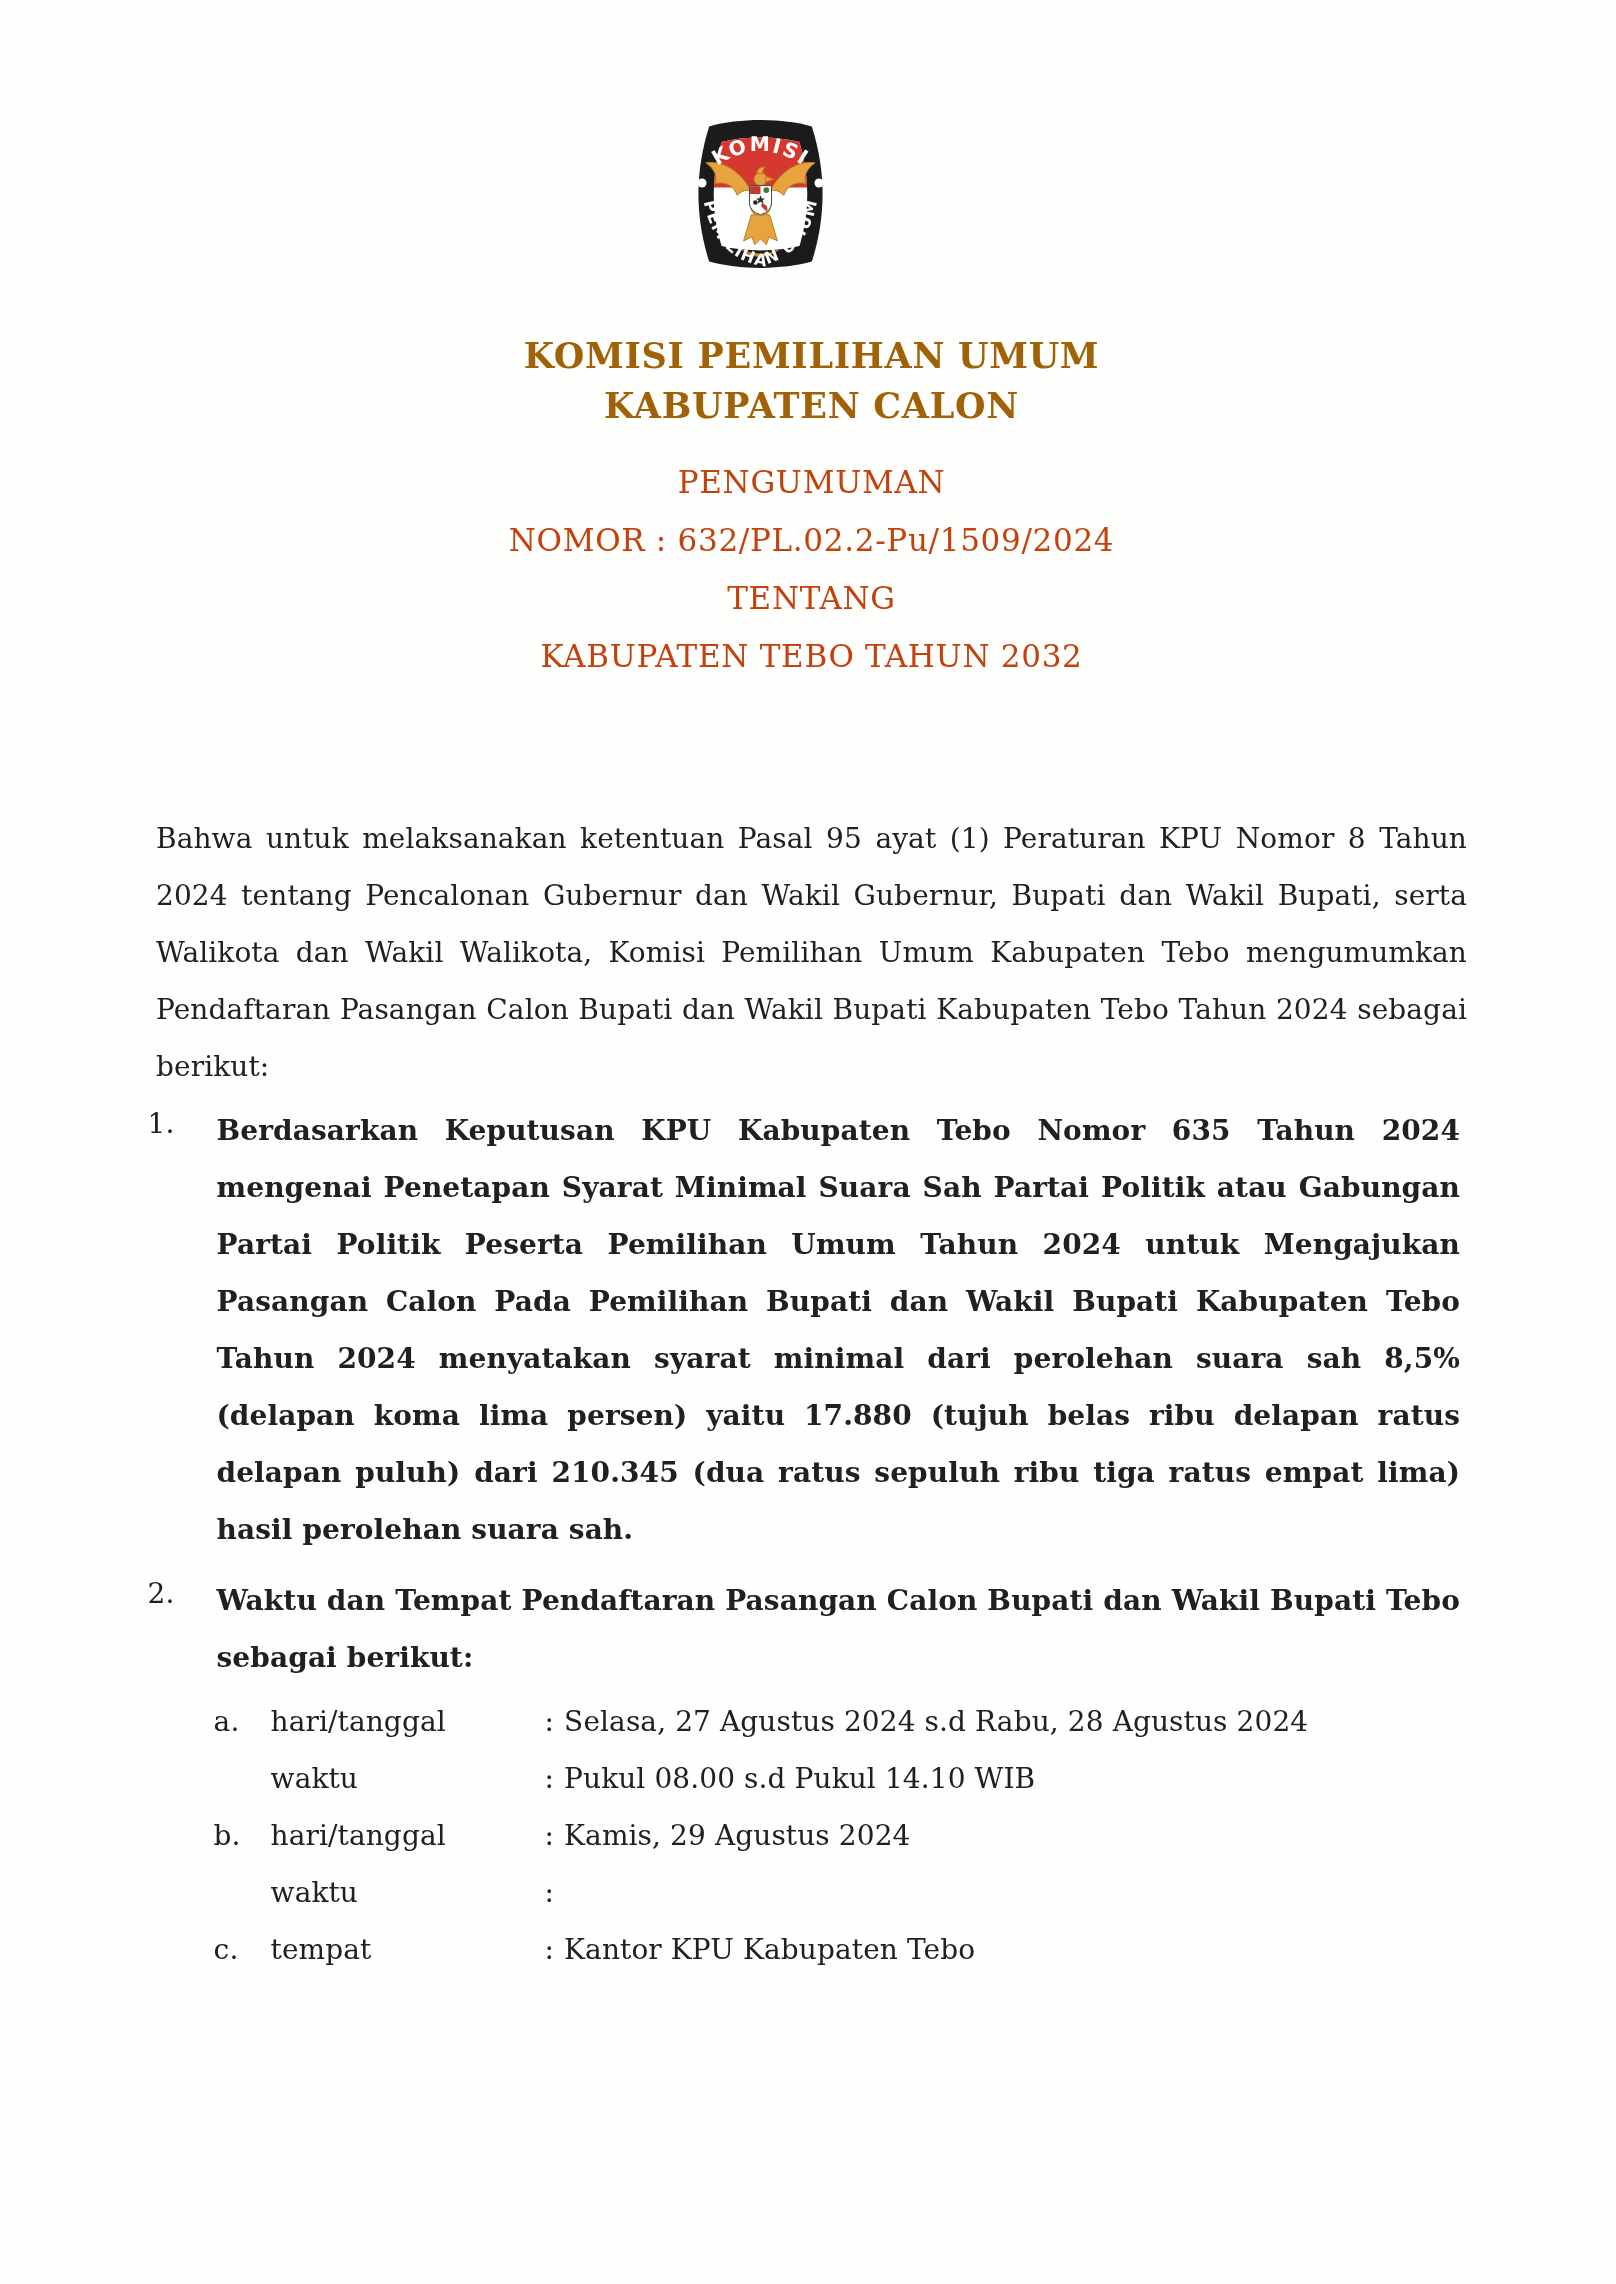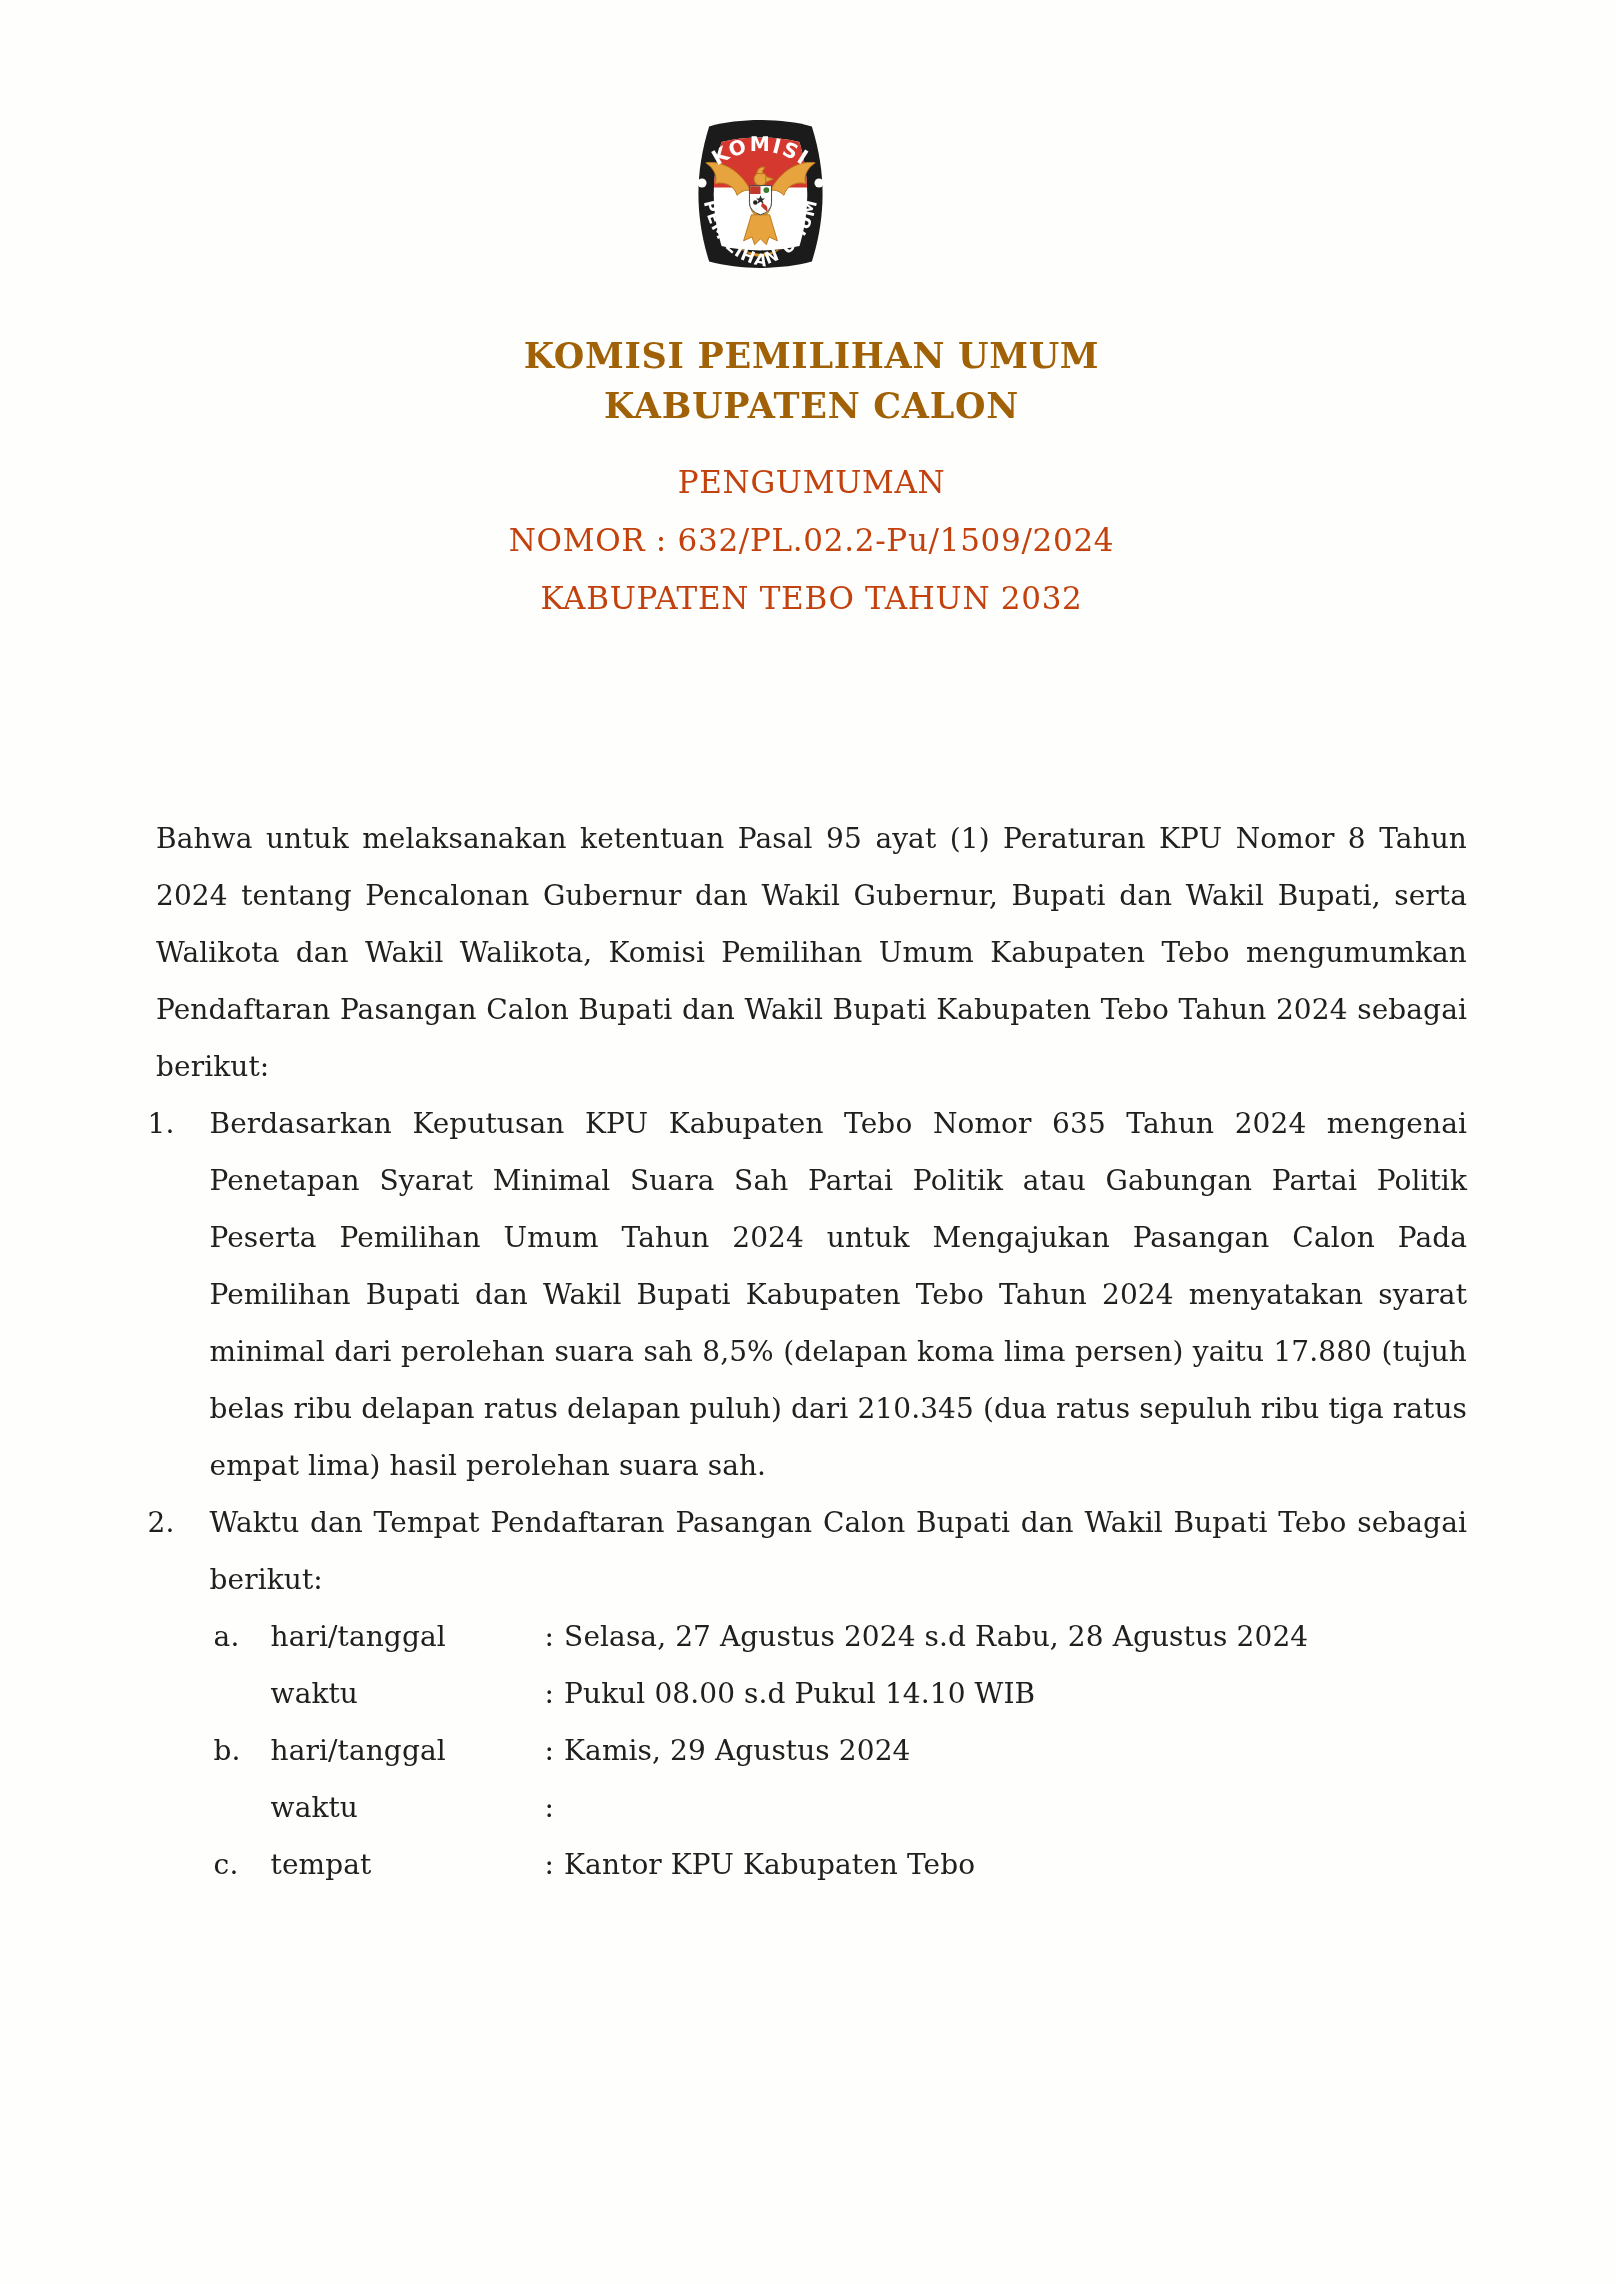--- a/index.html
+++ b/index.html
@@ -28,21 +28,21 @@
   .header-meta div{white-space:nowrap;}
   
   .body-flow{
     position:absolute;left:156px;top:810px;width:1311px;
     font-size:28px;line-height:57px;color:#202020;
     letter-spacing:0.1px;
   }
   .intro{margin:0;text-align:justify;}
   .list-item{display:flex;margin:0;}
   .list-item .num{flex:0 0 62px;margin-left:-8.5px;}
-  .list-item .item-text{flex:1;text-align:justify;margin:0;}
+  .list-item .item-text{flex:1;text-align:justify;margin:7px;font-weight:bold;}
   .schedule{margin-left:53px;}
   .srow{display:grid;grid-template-columns:57px 274px 19.5px 1fr;padding-left:4.6px;}
   .srow span{display:block;white-space:nowrap;}
 </style>
 </head>
 <body>
 
 <div class="page">
 
   <svg class="logo" viewBox="0 0 220 240" aria-hidden="true">
@@ -92,20 +92,21 @@
   </svg>
 
   <div class="org-title">
     <div>KOMISI PEMILIHAN UMUM</div>
     <div>KABUPATEN CALON</div>
   </div>
 
   <div class="header-meta">
     <div>PENGUMUMAN</div>
     <div>NOMOR : 632/PL.02.2-Pu/1509/2024</div>
+    <div>TENTANG</div>
     <div>KABUPATEN TEBO TAHUN 2032</div>
   </div>
 
   <div class="body-flow">
 
     <p class="intro">Bahwa untuk melaksanakan ketentuan Pasal 95 ayat (1) Peraturan KPU Nomor 8 Tahun 2024 tentang Pencalonan Gubernur dan Wakil Gubernur, Bupati dan Wakil Bupati, serta Walikota dan Wakil Walikota, Komisi Pemilihan Umum Kabupaten Tebo mengumumkan Pendaftaran Pasangan Calon Bupati dan Wakil Bupati Kabupaten Tebo Tahun 2024 sebagai berikut:</p>
 
     <div class="list-item">
       <span class="num">1.</span>
       <p class="item-text">Berdasarkan Keputusan KPU Kabupaten Tebo Nomor 635 Tahun 2024 mengenai Penetapan Syarat Minimal Suara Sah Partai Politik atau Gabungan Partai Politik Peserta Pemilihan Umum Tahun 2024 untuk Mengajukan Pasangan Calon Pada Pemilihan Bupati dan Wakil Bupati Kabupaten Tebo Tahun 2024 menyatakan syarat minimal dari perolehan suara sah 8,5% (delapan koma lima persen) yaitu 17.880 (tujuh belas ribu delapan ratus delapan puluh) dari 210.345 (dua ratus sepuluh ribu tiga ratus empat lima) hasil perolehan suara sah.</p>

